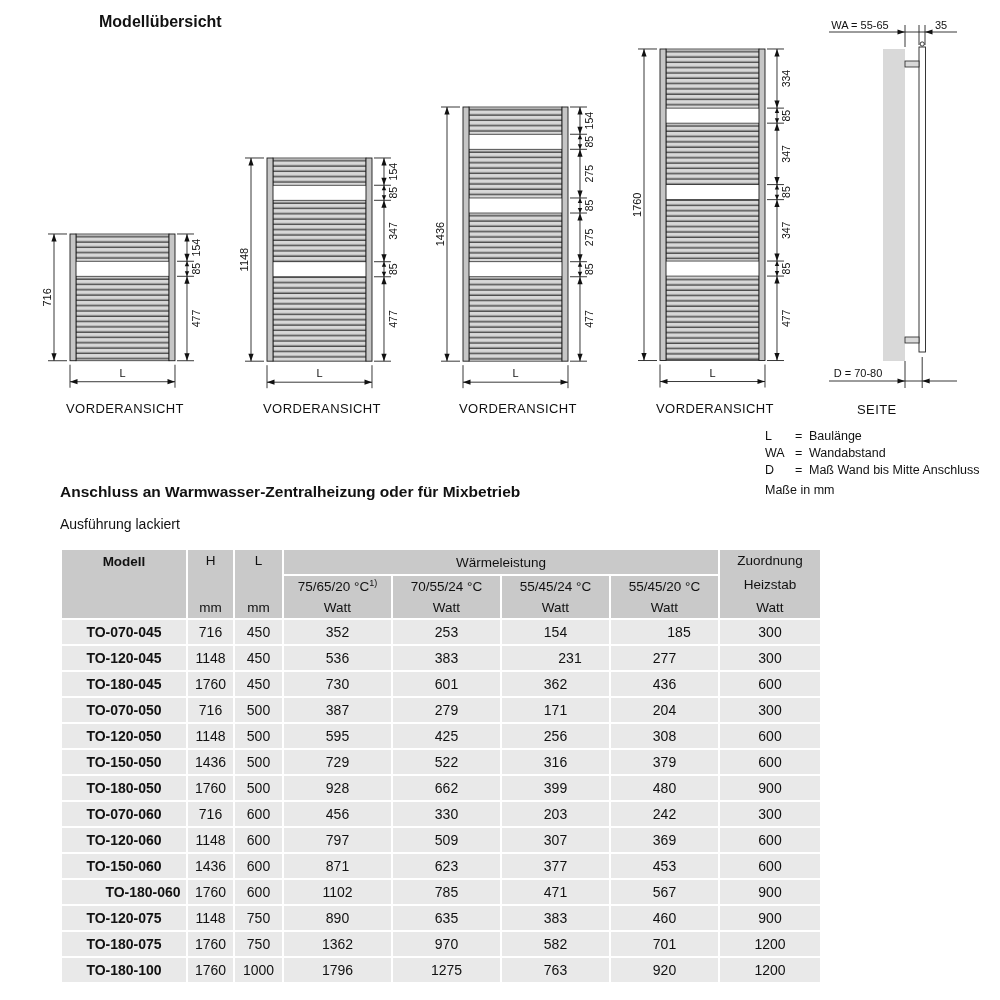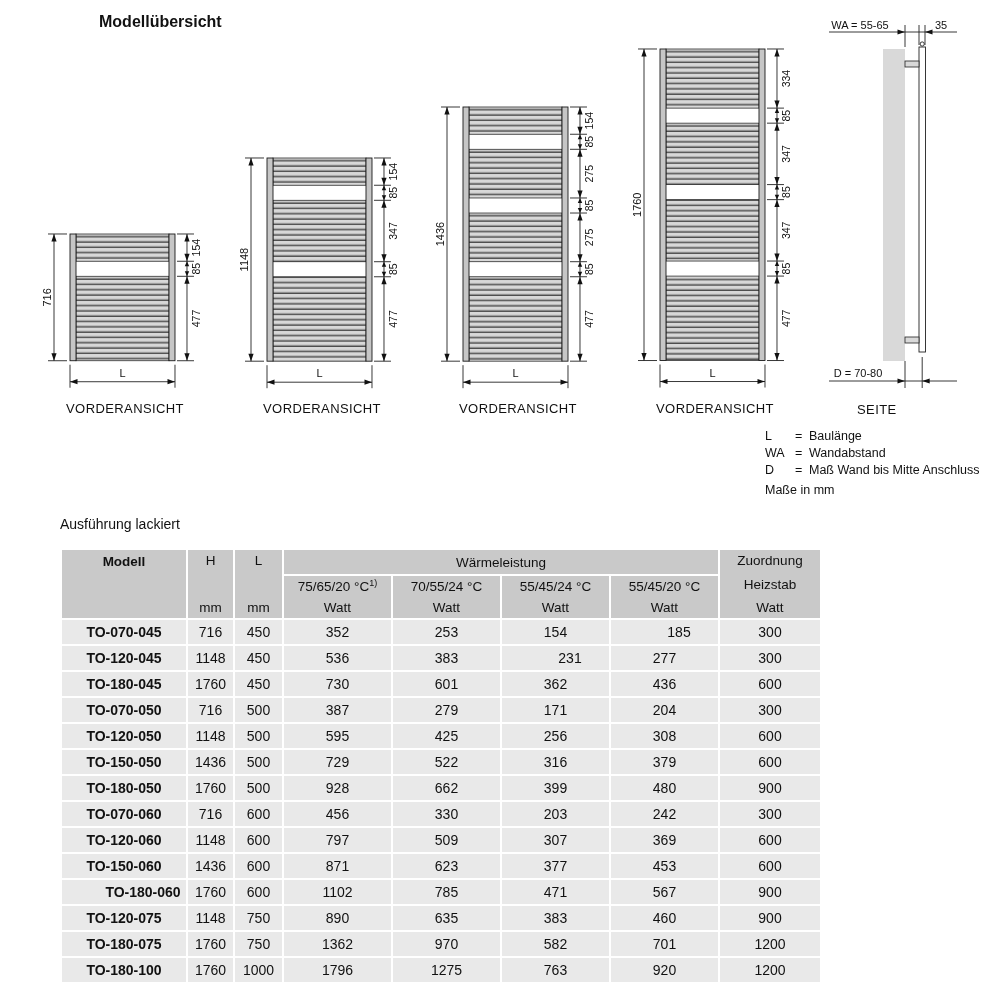--- a/index.html
+++ b/index.html
@@ -299,20 +299,21 @@
         <div>WA</div>
         <div>=</div>
         <div>Wandabstand</div>
         <div>D</div>
         <div>=</div>
         <div>Maß Wand bis Mitte Anschluss</div>
       </div>
     <div class="legend-note">Maße in mm</div>
   </div>
 
+  <div class="section-heading">Anschluss an Warmwasser-Zentralheizung oder für Mixbetrieb</div>
   <div class="section-subheading">Ausführung lackiert</div>
 
   <div class="heat-table" id="heat-table">
       <div class="cell hcell bold topalign" style="grid-area: 1 / 1 / 4 / 2;">
         <span>Modell</span>
       </div>
       <div class="cell hcell colflex" style="grid-area: 1 / 2 / 4 / 3;">
         <span>H</span>
         <span>mm</span>
       </div>

